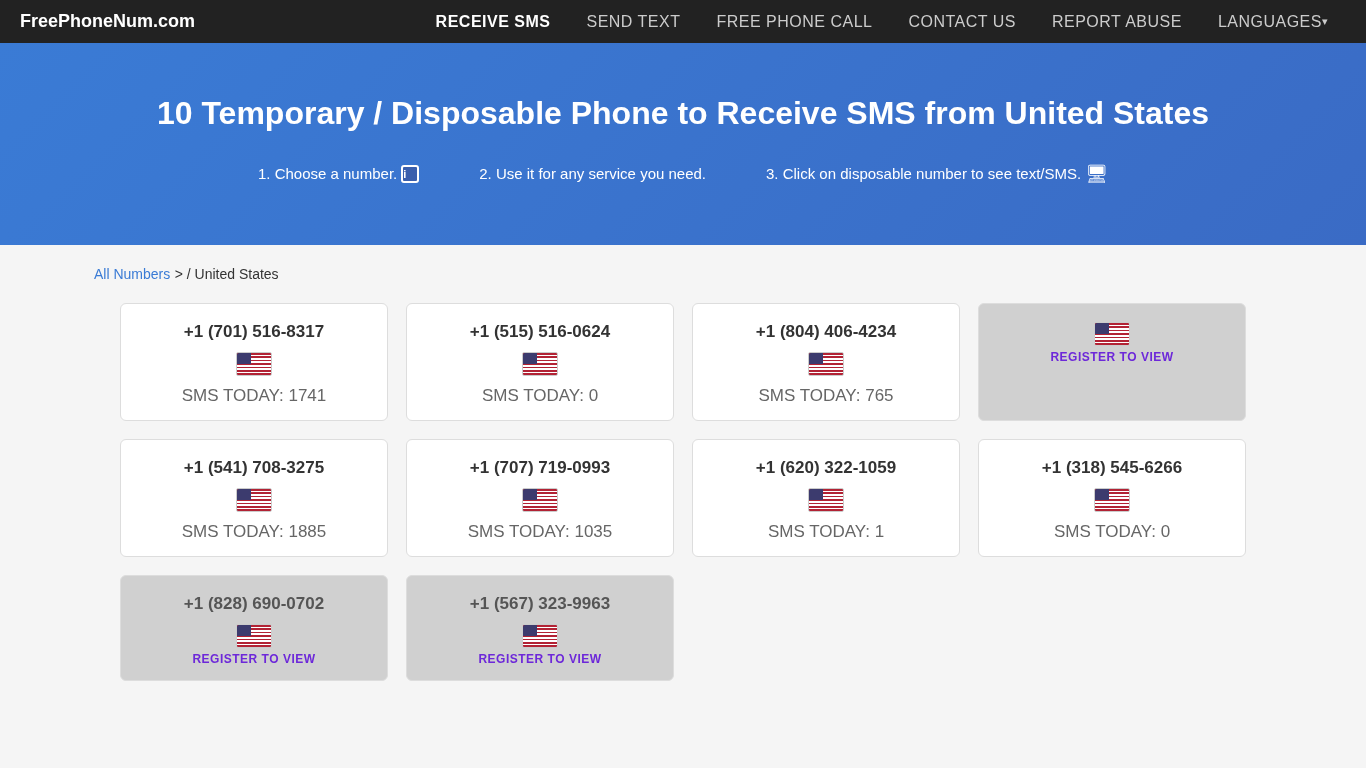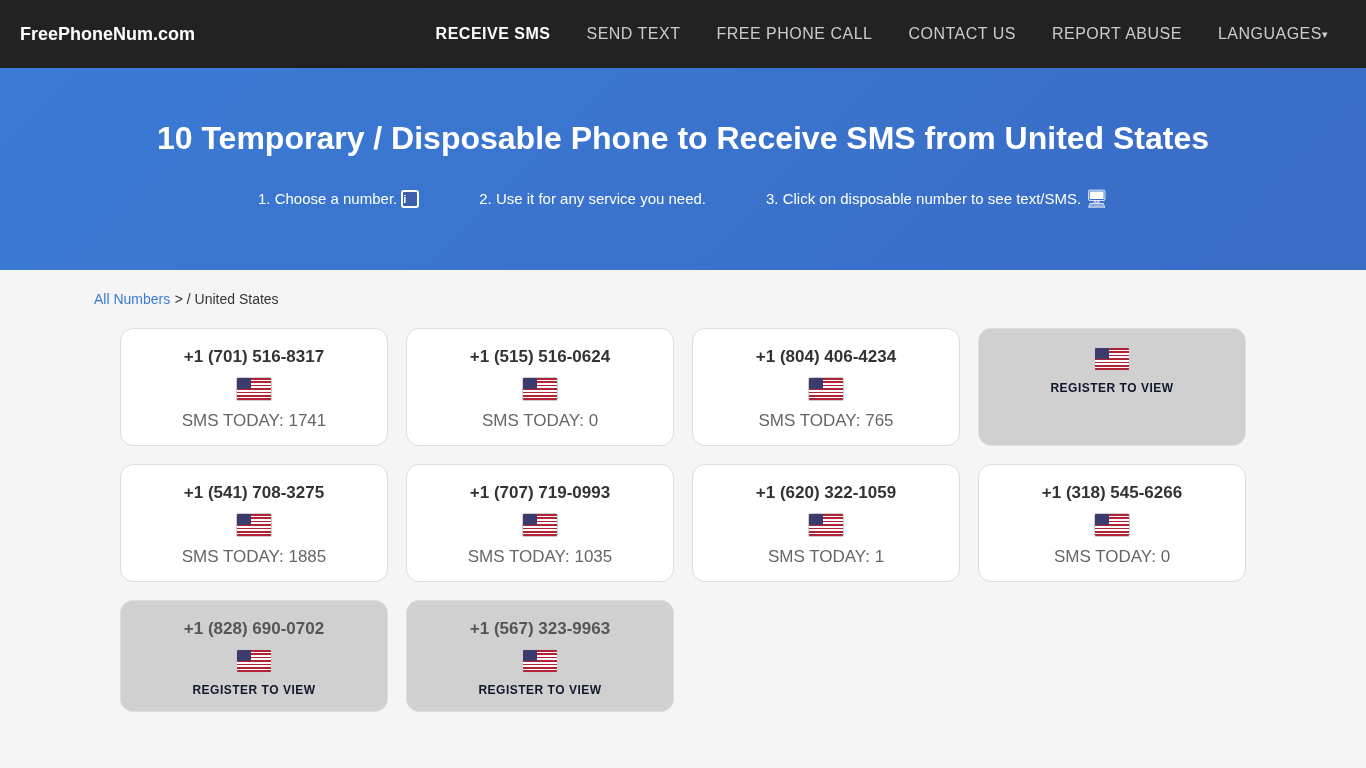--- a/index.html
+++ b/index.html
@@ -4,21 +4,21 @@
   <style>
     * { margin: 0; padding: 0; box-sizing: border-box; }
     body { font-family: Arial, sans-serif; background: #f5f5f5; }
 
     
     .navbar {
       background: #222;
       display: flex;
       align-items: center;
       padding: 0 20px;
-      height: 68px;
+      height: 43px;
     }
     .navbar-brand {
       color: #fff;
       font-size: 18px;
       font-weight: bold;
       text-decoration: none;
       margin-right: auto;
     }
     .nav-links {
       display: flex;
@@ -104,21 +104,21 @@
     
     .phone-grid {
       padding: 10px 120px 40px;
       display: grid;
       grid-template-columns: repeat(4, 1fr);
       gap: 18px;
     }
     .phone-card {
       background: #fff;
       border: 1px solid #ddd;
-      border-radius: 13px;
+      border-radius: 6px;
       padding: 18px 12px 14px;
       text-align: center;
       cursor: pointer;
       transition: box-shadow 0.2s;
     }
     .phone-card.locked {
       background: #d0d0d0;
       cursor: default;
     }
     .phone-number {
@@ -130,22 +130,21 @@
     .phone-card.locked .phone-number {
       color: #555;
     }
     .sms-count {
       font-size: 17px;
       color: #666;
       margin-top: 6px;
     }
     .register-label {
       font-size: 12px;
-      color: #0f172a;
-      margin-top: 6px;
+      color: #6d28d9;
       font-weight: bold;
       text-transform: uppercase;
       letter-spacing: 0.5px;
     }
 
     
     .us-flag {
       display: inline-block;
       width: 36px;
       height: 24px;

